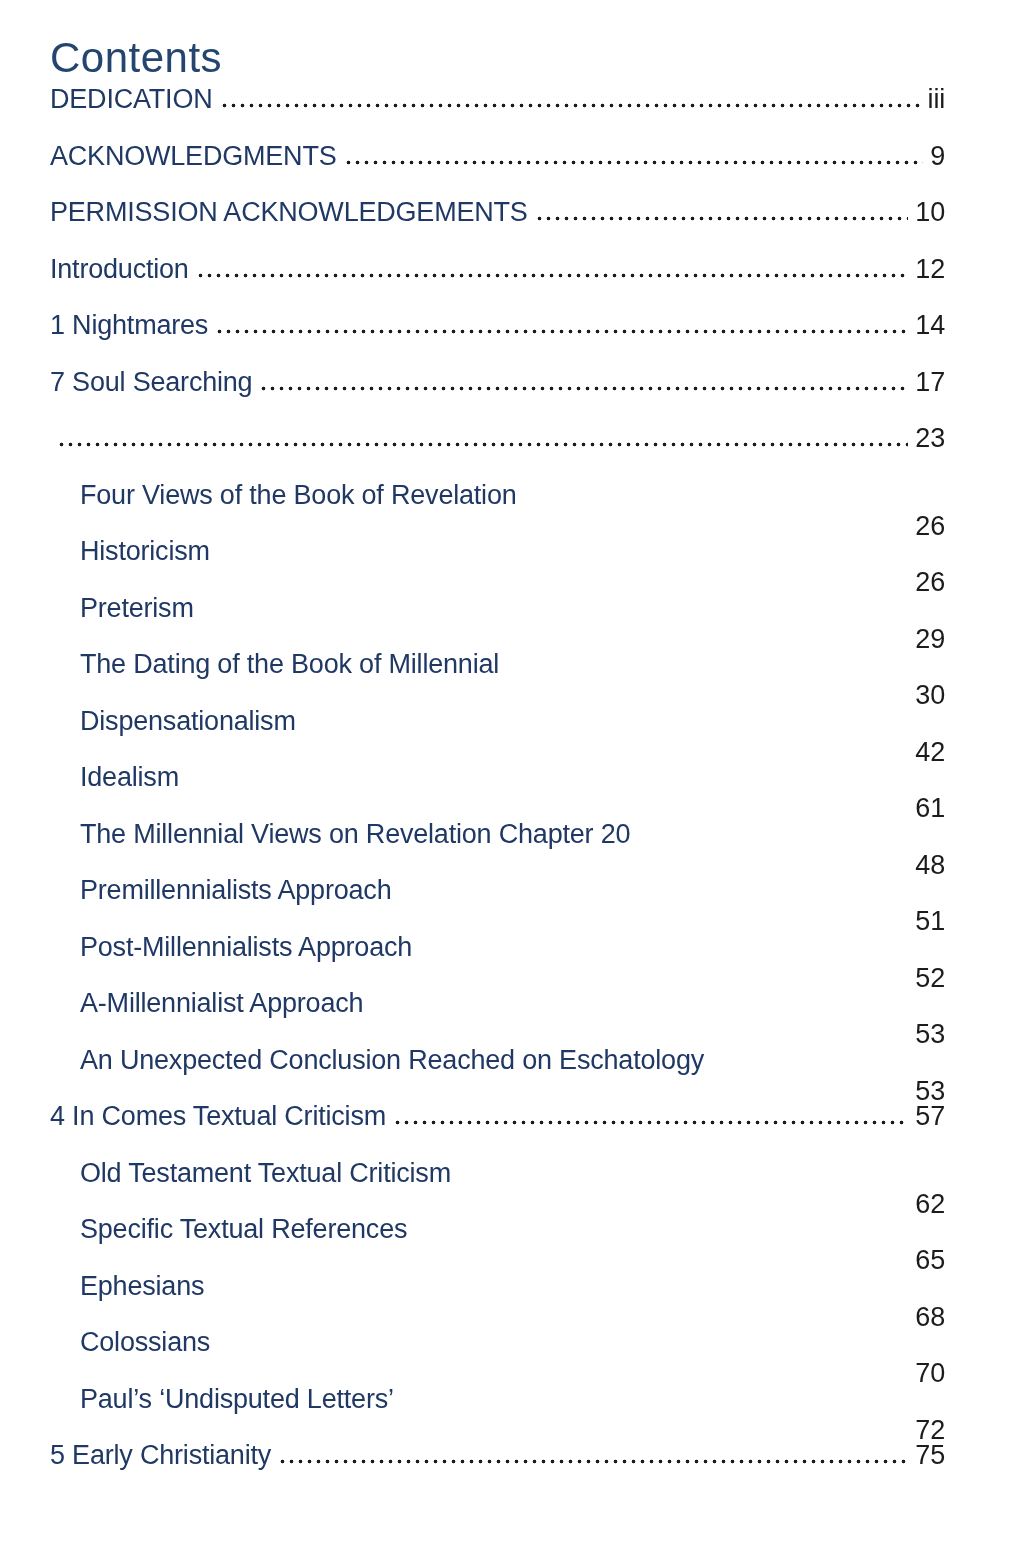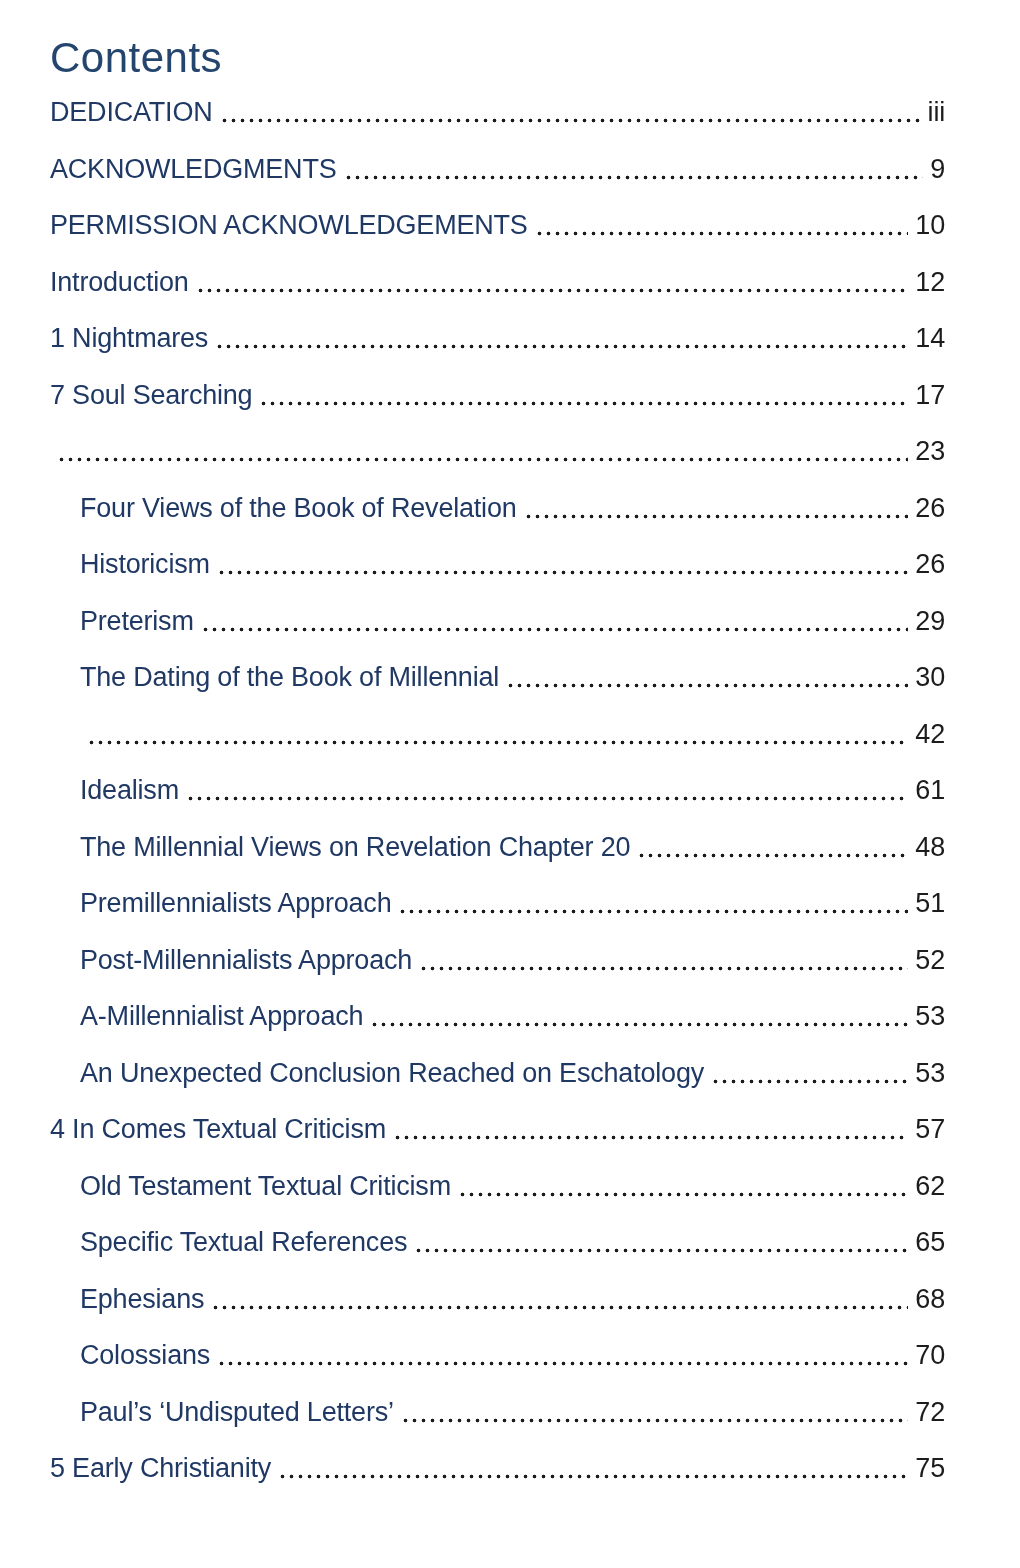--- a/index.html
+++ b/index.html
@@ -23,30 +23,30 @@
     letter-spacing: 0.5px;
     color: #24456e;
     margin: 0 0 2px 0;
     line-height: 1.15;
   }
   .toc {
     width: 100%;
   }
   .toc-row {
     display: flex;
-    align-items: center;
     height: 56.5px;
     font-size: 27px;
     letter-spacing: -0.2px;
     color: #1f3864;
     white-space: nowrap;
     cursor: pointer;
   }
   .toc-row.indent-1 {
     padding-left: 30px;
+    flex-direction: column;
   }
   .toc-label {
     flex: 0 0 auto;
     color: #1f3864;
   }
   .toc-leader {
     flex: 1 1 auto;
     height: 1em;
     margin: 0 7px 0 5px;
     background-image: radial-gradient(circle, #1c1c1c 1.7px, transparent 2.1px);
@@ -125,20 +125,21 @@
     <span class="toc-page">29</span>
   </div>
 
   <div class="toc-row indent-1">
     <span class="toc-label">The Dating of the Book of Millennial</span>
     <span class="toc-leader"></span>
     <span class="toc-page">30</span>
   </div>
 
   <div class="toc-row indent-1">
+    <span class="toc-label">Dispensationalism</span>
     <span class="toc-leader"></span>
     <span class="toc-page">42</span>
   </div>
 
   <div class="toc-row indent-1">
     <span class="toc-label">Idealism</span>
     <span class="toc-leader"></span>
     <span class="toc-page">61</span>
   </div>
 

